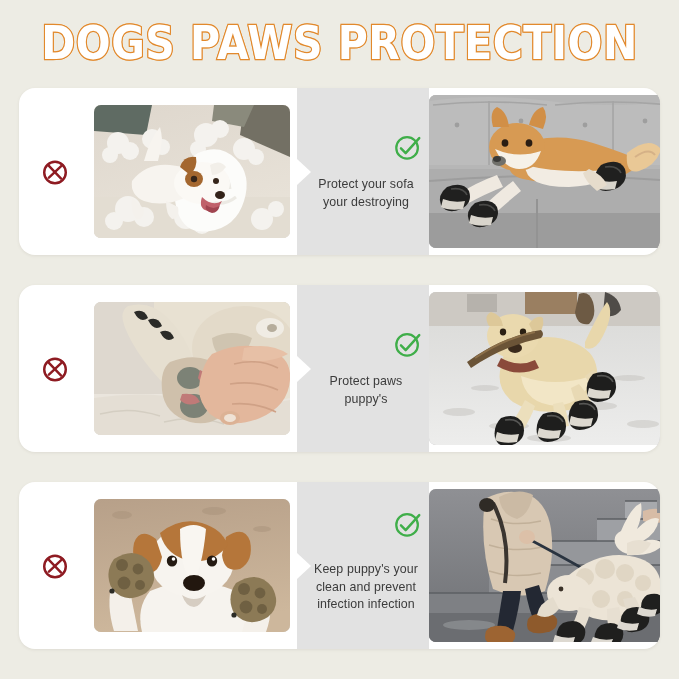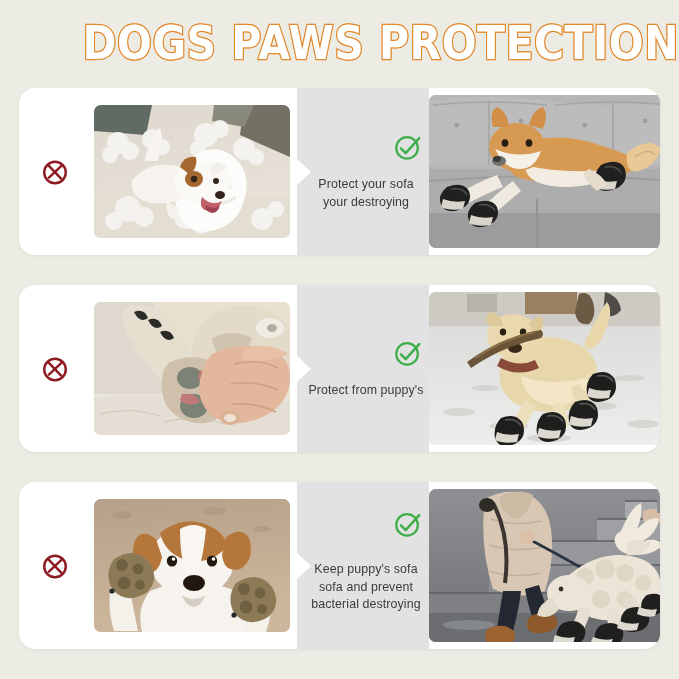--- a/index.html
+++ b/index.html
@@ -17,21 +17,21 @@
   }
 
   
   .title-wrap {
     position: absolute;
     top: 0; left: 0;
     width: 679px;
     height: 86px;
     display: flex;
     align-items: center;
-    justify-content: flex-end;
+    justify-content: center;
   }
   .title {
     font-size: 41px;
     font-weight: 700;
     letter-spacing: 0.5px;
     color: #ffffff;
     -webkit-text-stroke: 2.2px #e2892c;
     paint-order: stroke fill;
     font-family: "DejaVu Sans", sans-serif;
     white-space: nowrap;
@@ -353,21 +353,21 @@
   <div class="mid-panel">
     <svg class="arrow-notch" viewBox="0 0 14 26">
       <path d="M0 0 L14 13 L0 26 Z" fill="#ffffff"></path>
     </svg>
     <div class="mid-inner">
       <svg class="check-icon" viewBox="0 0 32 32">
         <circle cx="15" cy="17" r="11.5" fill="none" stroke="#3fae49" stroke-width="2.4"></circle>
         <path d="M8.5 17.5 L13.5 22.5 L28 6.5" fill="none" stroke="#3fae49" stroke-width="2.6" stroke-linecap="round" stroke-linejoin="round"></path>
       </svg>
       <div class="mid-text">
-        <div>Protect from puppy's</div>
+        <div>Protect paws puppy's</div>
       </div>
     </div>
   </div>
 
   <div class="photo-right">
     <svg width="243" height="153" viewBox="0 0 243 153">
       <defs>
         <linearGradient id="snow2" x1="0" y1="0" x2="0" y2="1">
           <stop offset="0" stop-color="#d8d8d6"></stop>
             <stop offset="1" stop-color="#ededec"></stop>
@@ -502,23 +502,23 @@
   <div class="mid-panel three">
     <svg class="arrow-notch" viewBox="0 0 14 26">
       <path d="M0 0 L14 13 L0 26 Z" fill="#ffffff"></path>
     </svg>
     <div class="mid-inner">
       <svg class="check-icon" viewBox="0 0 32 32">
         <circle cx="15" cy="17" r="11.5" fill="none" stroke="#3fae49" stroke-width="2.4"></circle>
         <path d="M8.5 17.5 L13.5 22.5 L28 6.5" fill="none" stroke="#3fae49" stroke-width="2.6" stroke-linecap="round" stroke-linejoin="round"></path>
       </svg>
       <div class="mid-text">
-        <div>Keep puppy's sofa</div>
-        <div>sofa and prevent</div>
-        <div>bacterial destroying</div>
+        <div>Keep puppy's your</div>
+        <div>clean and prevent</div>
+        <div>infection infection</div>
       </div>
     </div>
   </div>
 
   <div class="photo-right">
     <svg width="243" height="153" viewBox="0 0 243 153">
       <defs>
         <linearGradient id="stair3" x1="0" y1="0" x2="0" y2="1">
           <stop offset="0" stop-color="#8f9094"></stop>
             <stop offset="1" stop-color="#6e7074"></stop>

